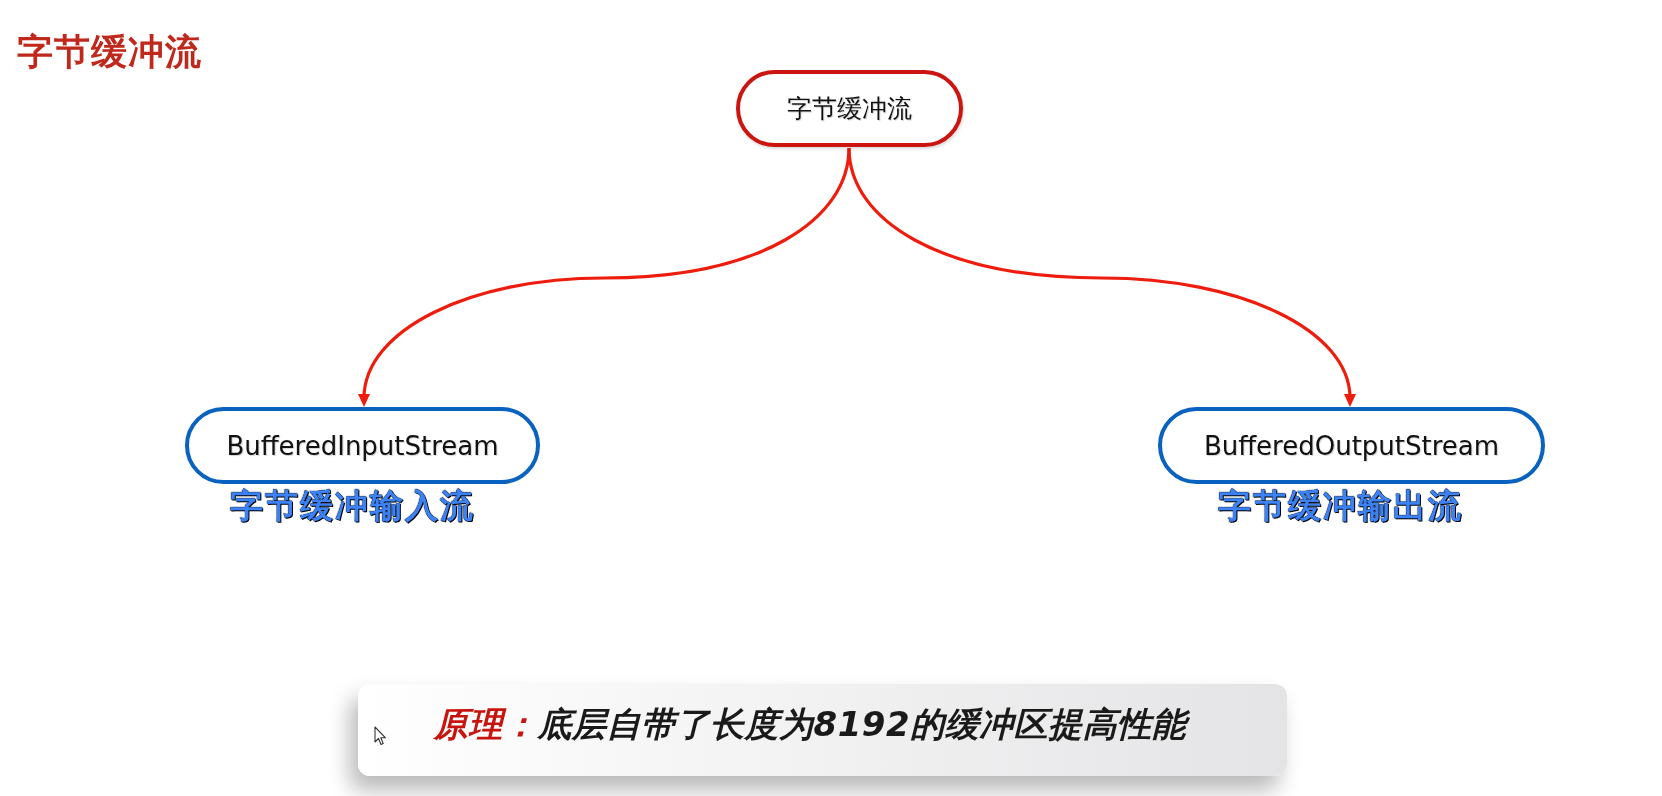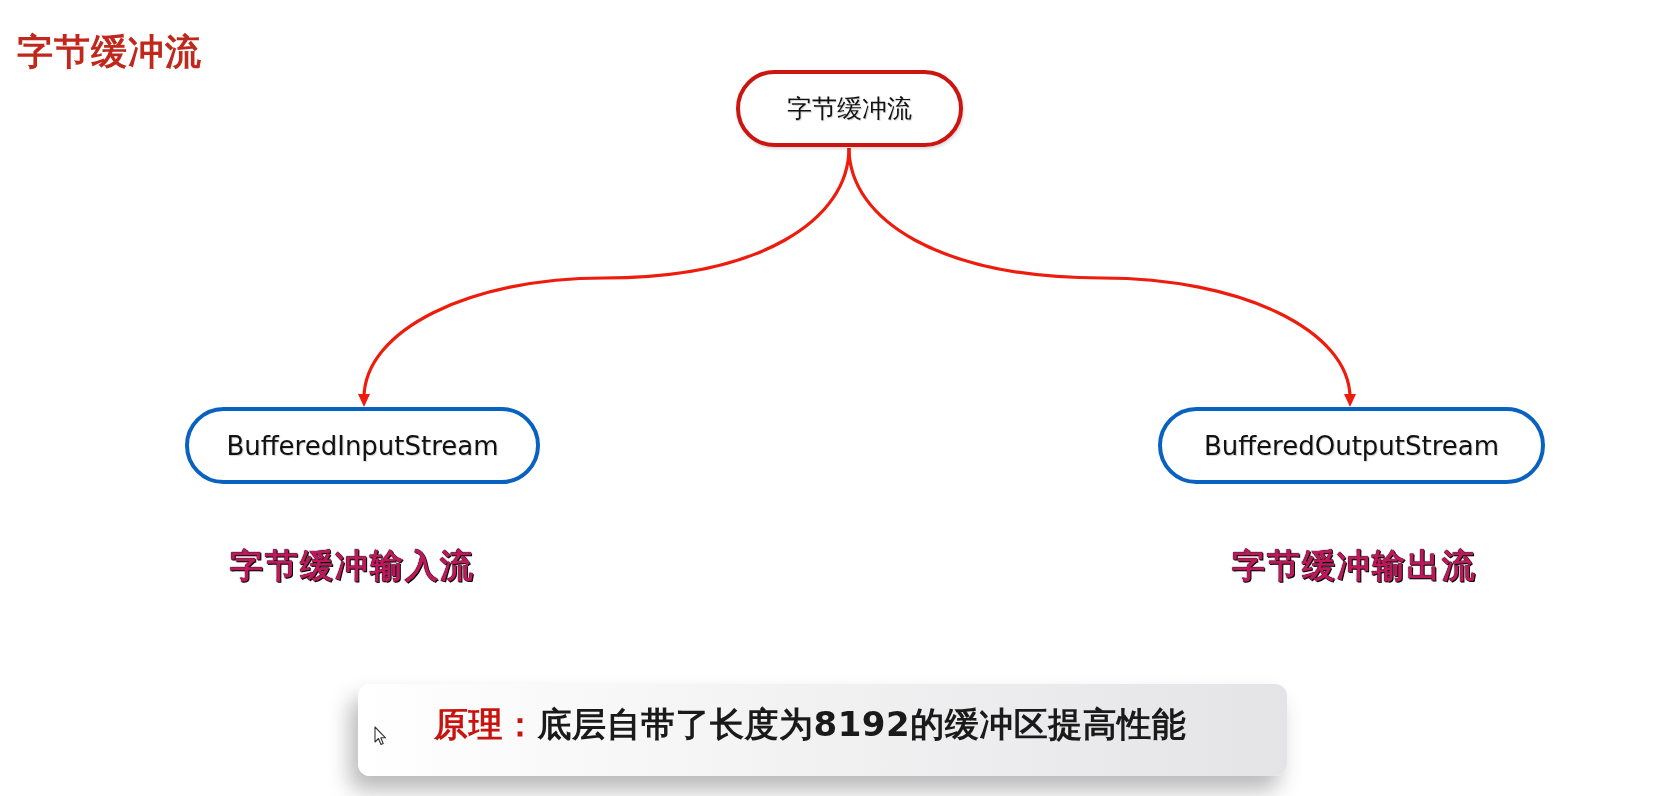--- a/index.html
+++ b/index.html
@@ -28,42 +28,43 @@
   }
   .node.child {
     top:407px; height:77px;
     border:4px solid #0a62c0;
     font-size:26px;
   }
   .node.left  { left:185px; width:355px;align-items:center; }
   .node.right { left:1158px; width:387px; }
   .node span { text-shadow: 1px 1px 1px rgba(0,0,0,0.18); }
   .sublabel {
-    position:absolute; top:544px;
-    font-size:33px; font-weight:bold; color:#be185d;
+    position:absolute; top:484px;
+    font-size:33px; font-weight:bold; color:#3b82f6;
     letter-spacing:2px;
     text-shadow: 0 0 1px #000, 0 0 1px #000, 1px 1px 0 #000;
     white-space:nowrap;
   }
   .sublabel.left  { left:230px; }
-  .sublabel.right { left:1218px;margin-left:14px; }
+  .sublabel.right { left:1218px; }
   .caption {
     position:absolute; left:358px; top:684px; width:929px; height:92px;
     border-radius:12px;
     background:linear-gradient(90deg,#ffffff 0%, #f4f4f5 40%, #e4e4e6 100%);
     box-shadow: -8px 14px 22px rgba(0,0,0,0.28);
     display:flex; align-items:center;
   }
   .cursor {
     position:absolute; left:16px; top:42px; width:14px; height:20px;
   }
   .caption-text {
     position:absolute; left:76px; top:18px;
     font-size:34px; font-weight:bold; white-space:nowrap;
     letter-spacing:0.5px;
+    font-style:italic;
   }
   .caption-key { color:#c8140e; }
   .caption-val { color:#1a1a1a; }
 </style>
 </head>
 <body>
 
 <div class="title">字节缓冲流</div>
 
 <svg class="links" width="1662" height="796">

